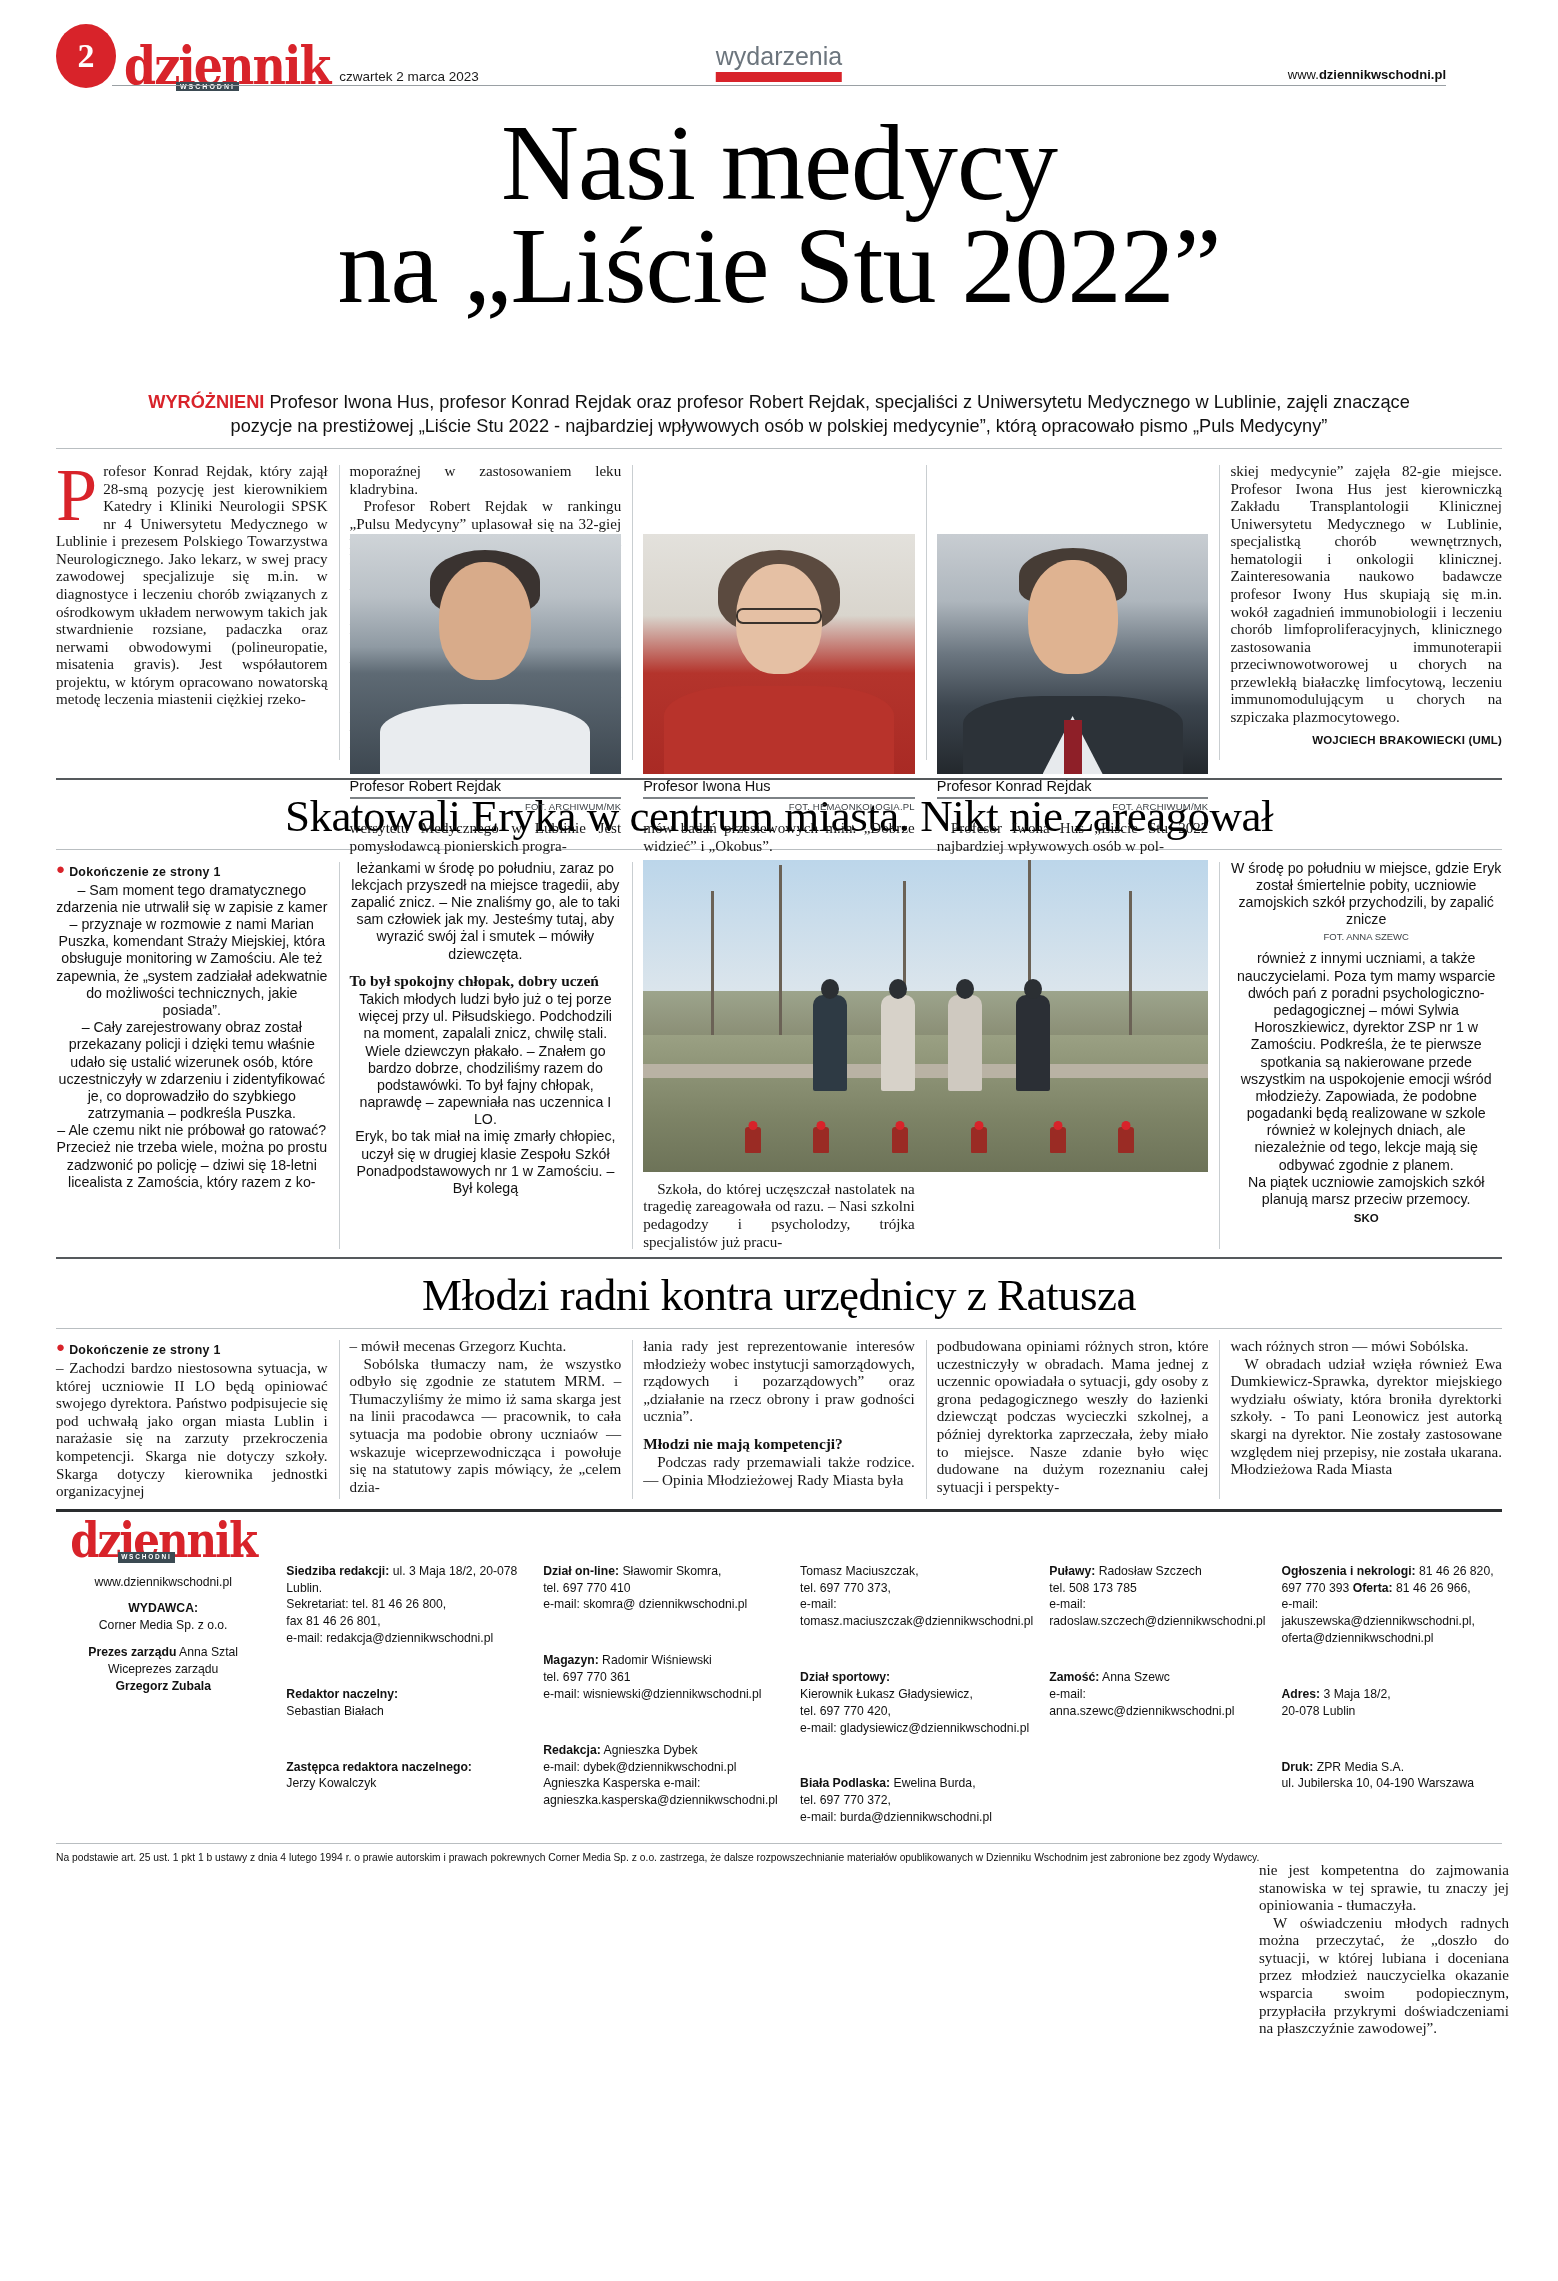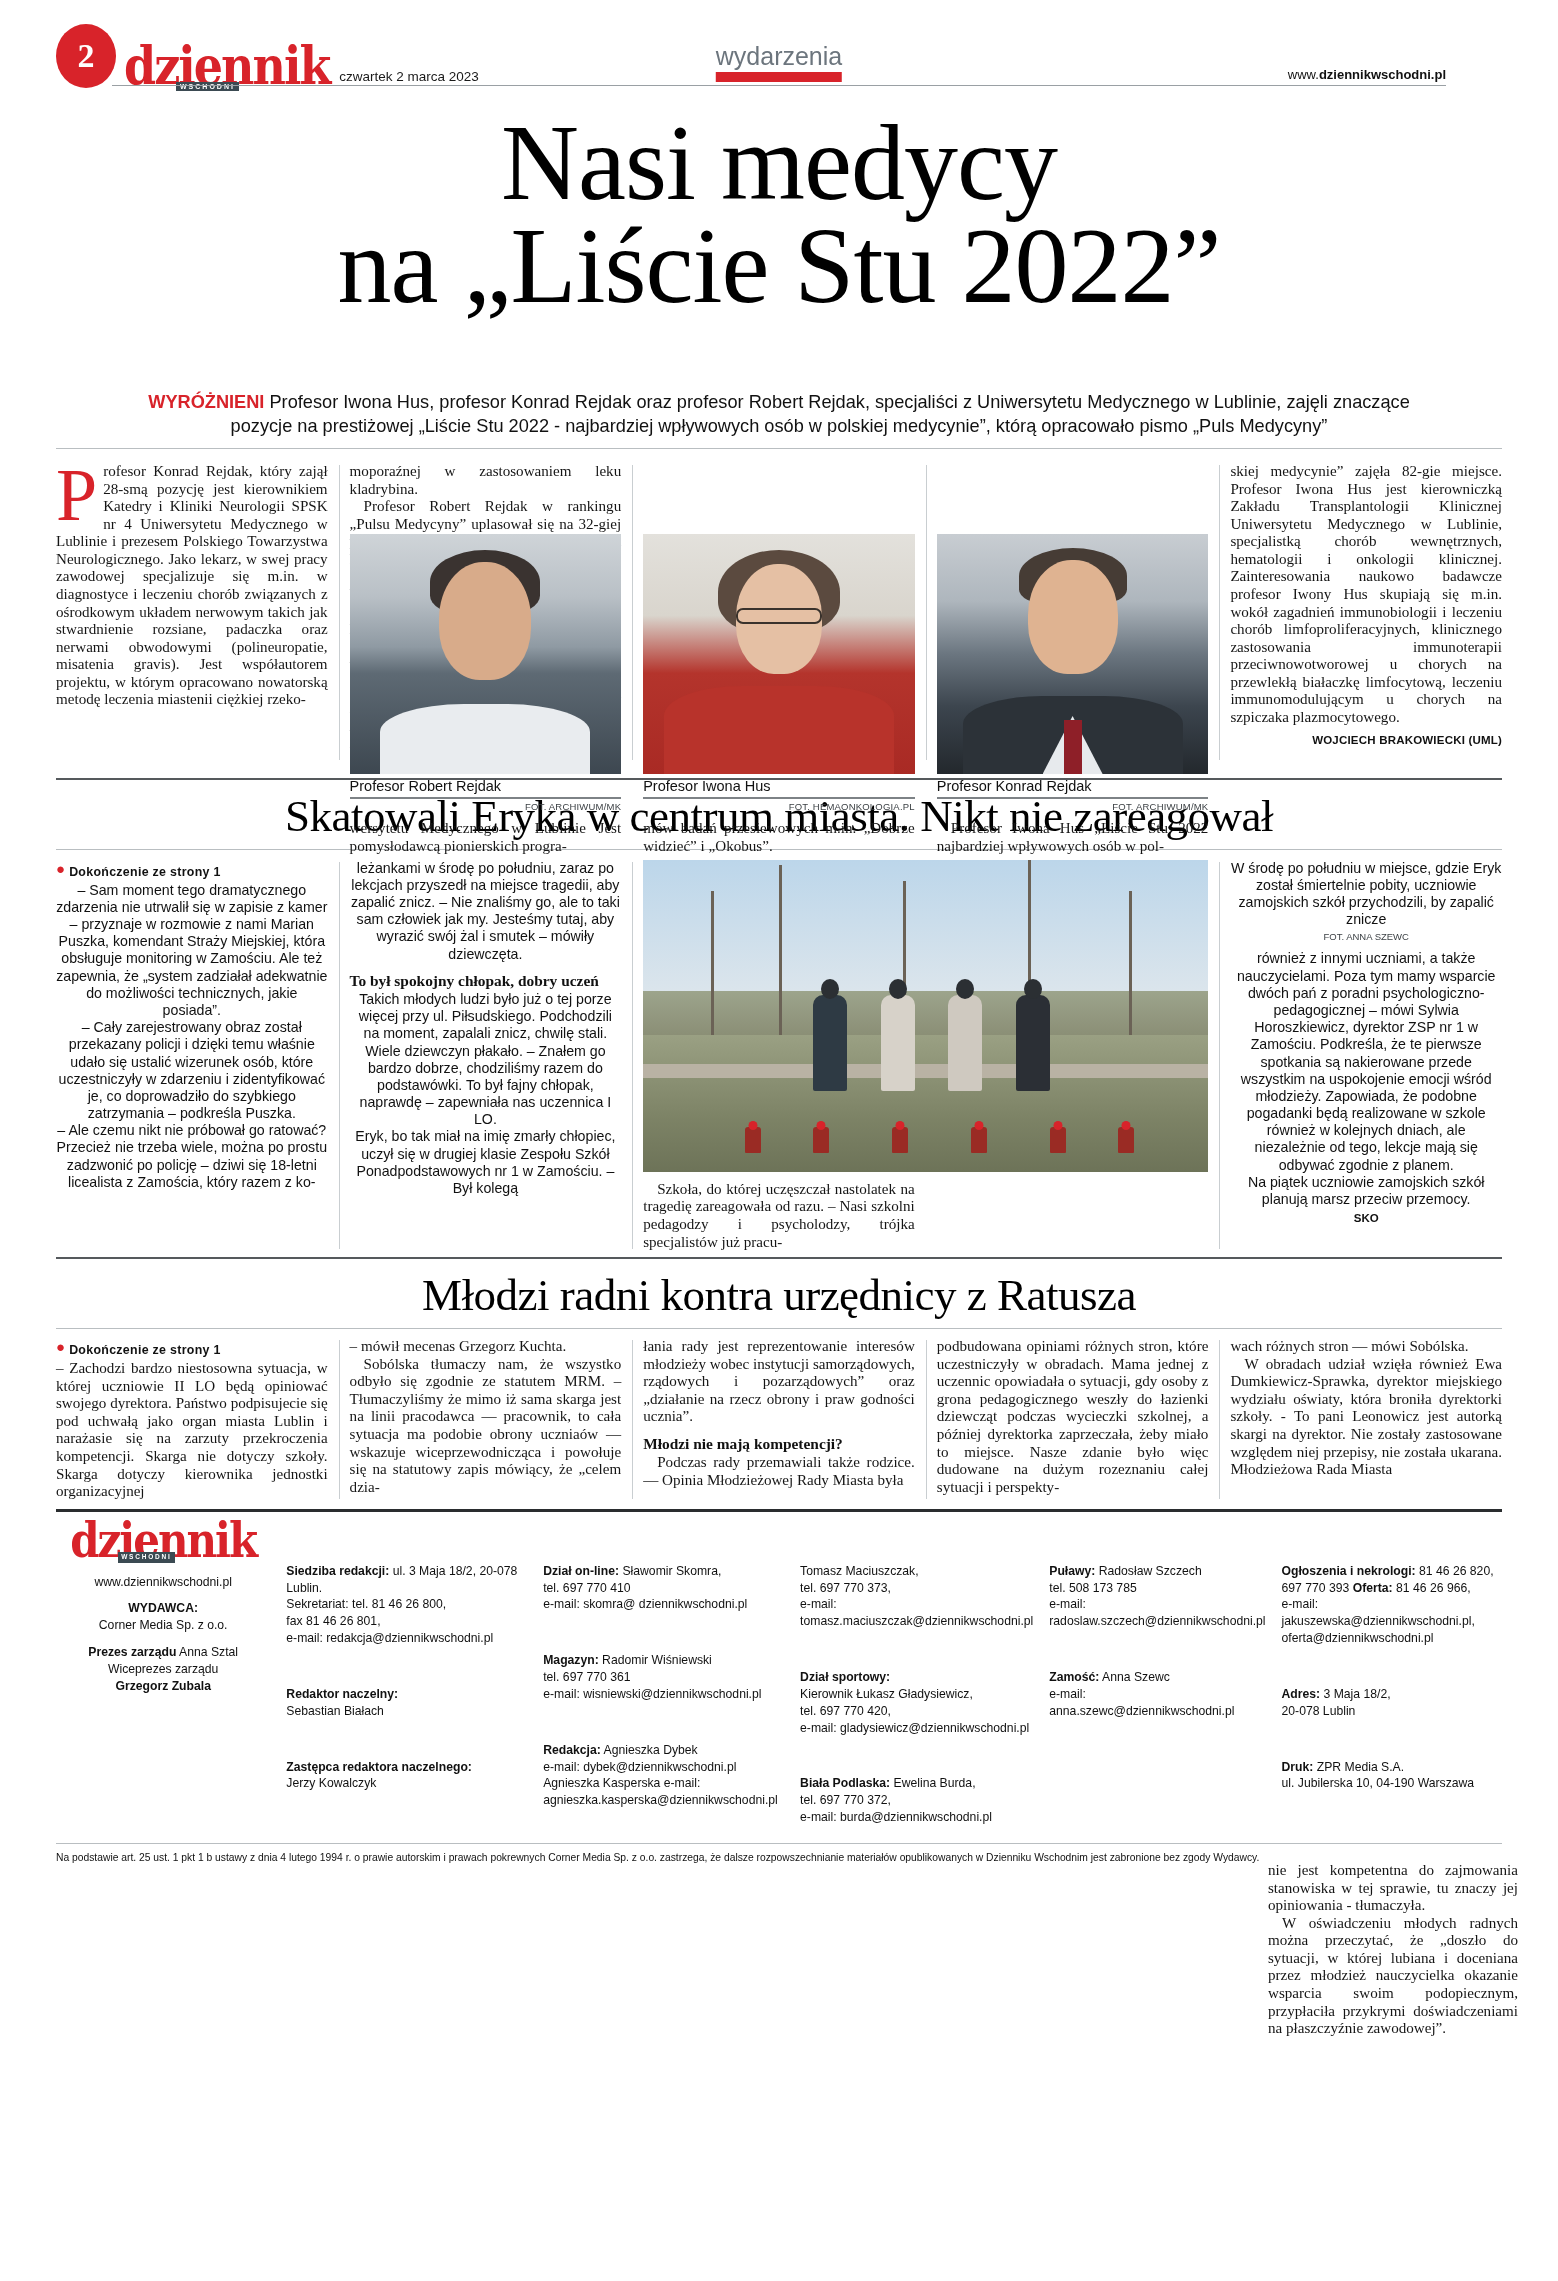--- a/index.html
+++ b/index.html
@@ -448,21 +448,21 @@
 
     <div class="col">
       <div class="colsep"></div>
       <div class="bodytext">
         <p class="first">wach różnych stron — mówi Sobólska.</p>
         <p>W obradach udział wzięła również Ewa Dumkiewicz-Sprawka, dyrektor miejskiego wydziału oświaty, która broniła dyrektorki szkoły. - To pani Leonowicz jest autorką skargi na dyrektor. Nie zostały zastosowane względem niej przepisy, nie została ukarana. Młodzieżowa Rada Miasta</p>
       </div>
     </div>
   </div>
 
-  <div style="position:absolute; right:40px; top:1862px; width:250px;">
+  <div style="position:absolute; right:49px; top:1862px; width:250px;">
     <div class="bodytext">
       <p class="first">nie jest kompetentna do zajmowania stanowiska w tej sprawie, tu znaczy jej opiniowania - tłumaczyła.</p>
       <p>W oświadczeniu młodych radnych można przeczytać, że „doszło do sytuacji, w której lubiana i doceniana przez młodzież nauczycielka okazanie wsparcia swoim podopiecznym, przypłaciła przykrymi doświadczeniami na płaszczyźnie zawodowej”.</p>
     </div>
   </div>
 
   <div class="footer">
     <div class="rule-thick"></div>
     <div class="foot-grid">
 

